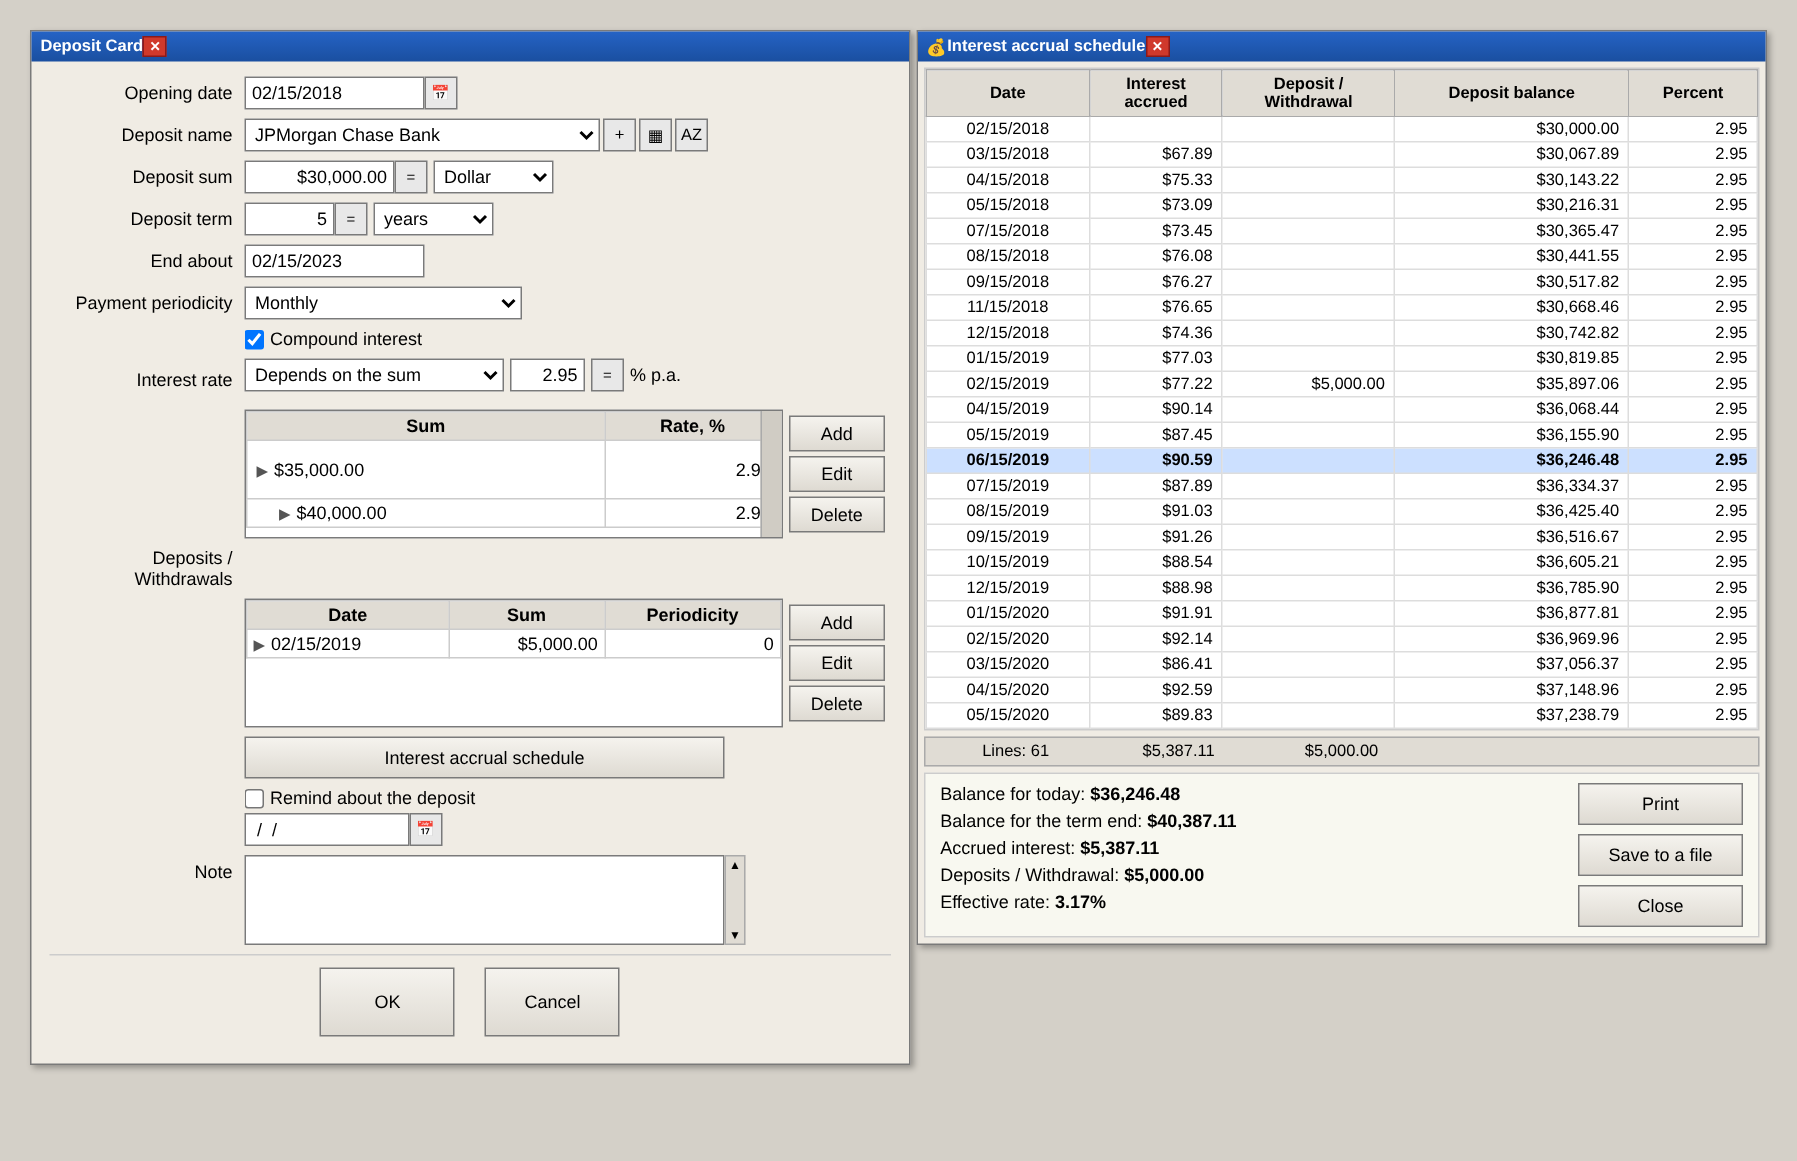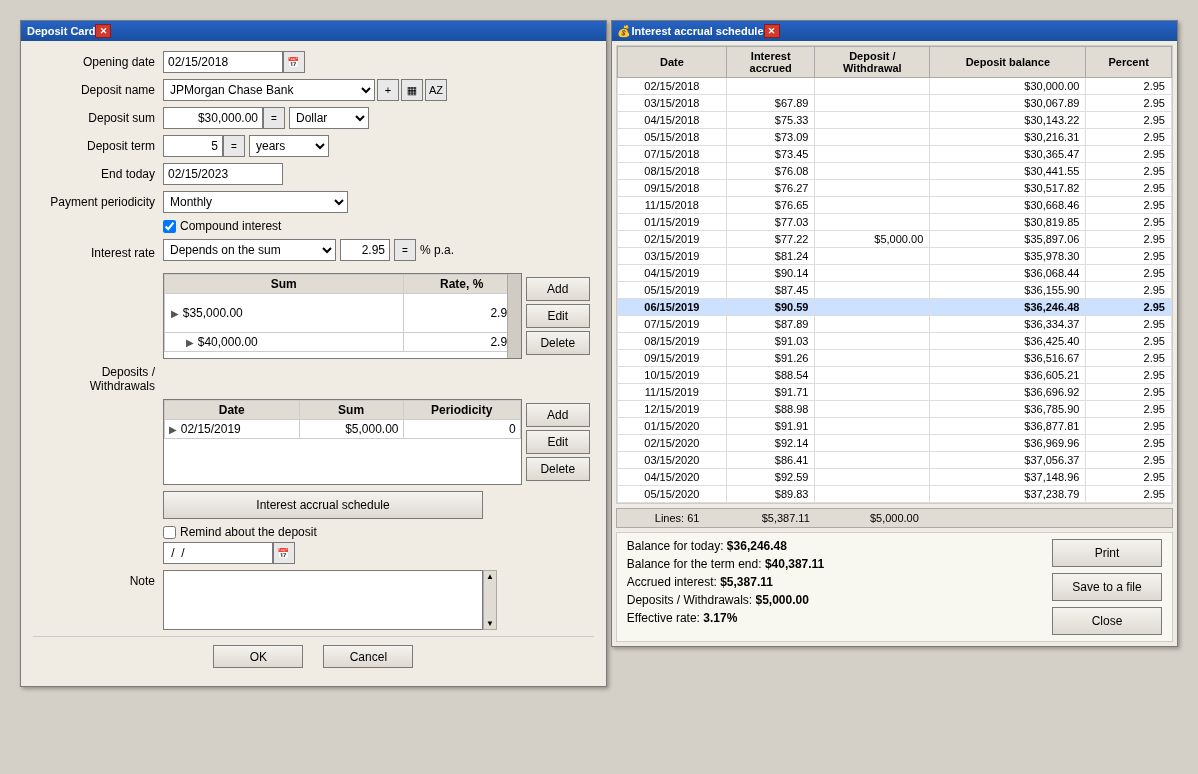--- a/index.html
+++ b/index.html
@@ -196,21 +196,21 @@
     .bottom-btns {
       display: flex;
       justify-content: center;
       gap: 20px;
       padding: 8px 0;
       border-top: 1px solid #ccc;
       margin-top: 6px;
     }
     .bottom-btn {
       width: 90px;
-      height: 23px;
+      height: 46px;
       border: 1px solid #7a7a7a;
       background: linear-gradient(to bottom, #f5f3ee, #dedad2);
       cursor: pointer;
       font-size: 12px;
     }
 
     
     .right-panel {
       width: 580px;
       background: #f0ece4;
@@ -331,21 +331,21 @@
       <div class="form-label">Opening date</div>
       <div class="input-with-btn">
         <input type="text" class="form-input" style="width: 120px;" value="02/15/2018">
         <button class="cal-btn">📅</button>
       </div>
     </div>
 
     <div class="form-row">
       <div class="form-label">Deposit name</div>
       <div class="deposit-name-row">
-        <select style="width:212px">
+        <select style="width:237px">
           <option>JPMorgan Chase Bank</option>
         </select>
         <button class="icon-btn">+</button>
         <button class="icon-btn">▦</button>
         <button class="icon-btn">AZ</button>
       </div>
     </div>
 
     <div class="form-row">
       <div class="form-label">Deposit sum</div>
@@ -363,21 +363,21 @@
       <div class="input-with-btn">
         <input type="text" class="form-input" style="width: 60px; text-align: right;" value="5">
         <button class="cal-btn">=</button>
         <select style="width:80px;margin-left:4px">
           <option>years</option>
         </select>
       </div>
     </div>
 
     <div class="form-row">
-      <div class="form-label">End today</div>
+      <div class="form-label">End about</div>
       <input type="text" class="form-input" style="width: 120px;" value="02/15/2023">
     </div>
 
     <div class="form-row">
       <div class="form-label">Payment periodicity</div>
       <select style="width:185px">
         <option>Monthly</option>
       </select>
     </div>
 
@@ -562,41 +562,41 @@
       <td class="num-col">2.95</td>
     </tr>
             <tr>
       <td class="date-col">11/15/2018</td>
       <td class="num-col">$76.65</td>
       <td class="num-col"></td>
       <td class="num-col">$30,668.46</td>
       <td class="num-col">2.95</td>
     </tr>
             <tr>
+      <td class="date-col">12/15/2018</td>
+      <td class="num-col">$74.36</td>
+      <td class="num-col"></td>
+      <td class="num-col">$30,742.82</td>
+      <td class="num-col">2.95</td>
+    </tr>
+            <tr>
       <td class="date-col">01/15/2019</td>
       <td class="num-col">$77.03</td>
       <td class="num-col"></td>
       <td class="num-col">$30,819.85</td>
       <td class="num-col">2.95</td>
     </tr>
             <tr>
       <td class="date-col">02/15/2019</td>
       <td class="num-col">$77.22</td>
       <td class="num-col">$5,000.00</td>
       <td class="num-col">$35,897.06</td>
       <td class="num-col">2.95</td>
     </tr>
             <tr>
-      <td class="date-col">03/15/2019</td>
-      <td class="num-col">$81.24</td>
-      <td class="num-col"></td>
-      <td class="num-col">$35,978.30</td>
-      <td class="num-col">2.95</td>
-    </tr>
-            <tr>
       <td class="date-col">04/15/2019</td>
       <td class="num-col">$90.14</td>
       <td class="num-col"></td>
       <td class="num-col">$36,068.44</td>
       <td class="num-col">2.95</td>
     </tr>
             <tr>
       <td class="date-col">05/15/2019</td>
       <td class="num-col">$87.45</td>
       <td class="num-col"></td>
@@ -629,27 +629,20 @@
       <td class="num-col">$91.26</td>
       <td class="num-col"></td>
       <td class="num-col">$36,516.67</td>
       <td class="num-col">2.95</td>
     </tr>
             <tr>
       <td class="date-col">10/15/2019</td>
       <td class="num-col">$88.54</td>
       <td class="num-col"></td>
       <td class="num-col">$36,605.21</td>
-      <td class="num-col">2.95</td>
-    </tr>
-            <tr>
-      <td class="date-col">11/15/2019</td>
-      <td class="num-col">$91.71</td>
-      <td class="num-col"></td>
-      <td class="num-col">$36,696.92</td>
       <td class="num-col">2.95</td>
     </tr>
             <tr>
       <td class="date-col">12/15/2019</td>
       <td class="num-col">$88.98</td>
       <td class="num-col"></td>
       <td class="num-col">$36,785.90</td>
       <td class="num-col">2.95</td>
     </tr>
             <tr>
@@ -707,21 +700,21 @@
         </div>
         <div class="summary-line">
           <span>Balance for the term end:</span>
           <strong>$40,387.11</strong>
         </div>
         <div class="summary-line">
           <span>Accrued interest:</span>
           <strong>$5,387.11</strong>
         </div>
         <div class="summary-line">
-          <span>Deposits / Withdrawals:</span>
+          <span>Deposits / Withdrawal:</span>
           <strong>$5,000.00</strong>
         </div>
         <div class="summary-line">
           <span>Effective rate:</span>
           <strong>3.17%</strong>
         </div>
       </div>
       <div class="summary-btns">
         <button class="summary-btn">Print</button>
         <button class="summary-btn">Save to a file</button>

